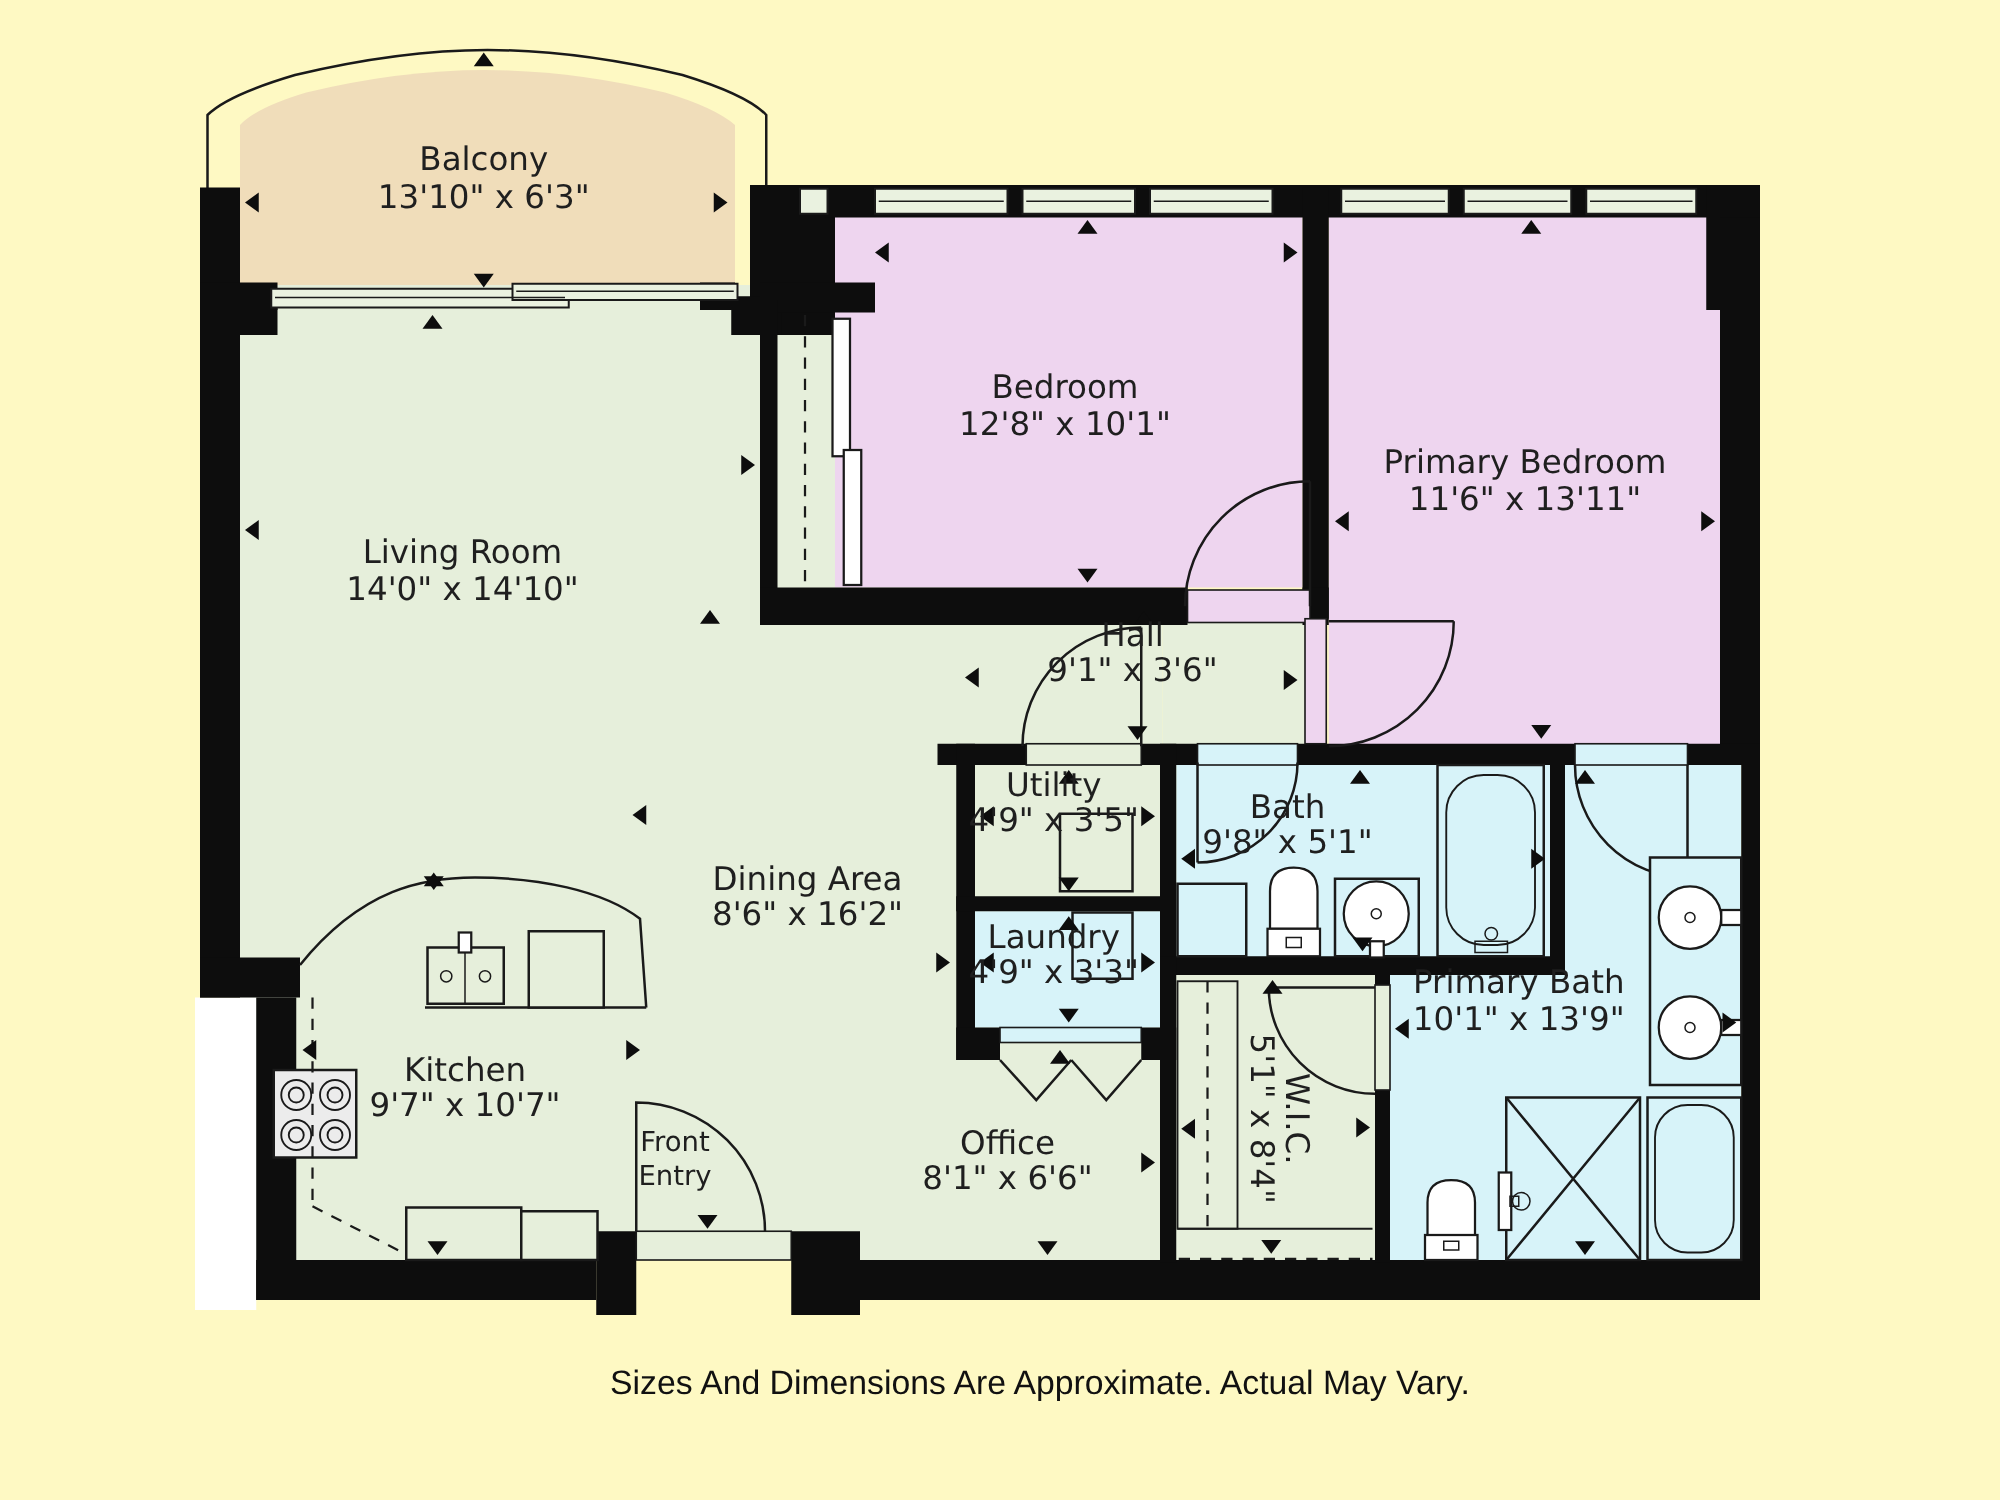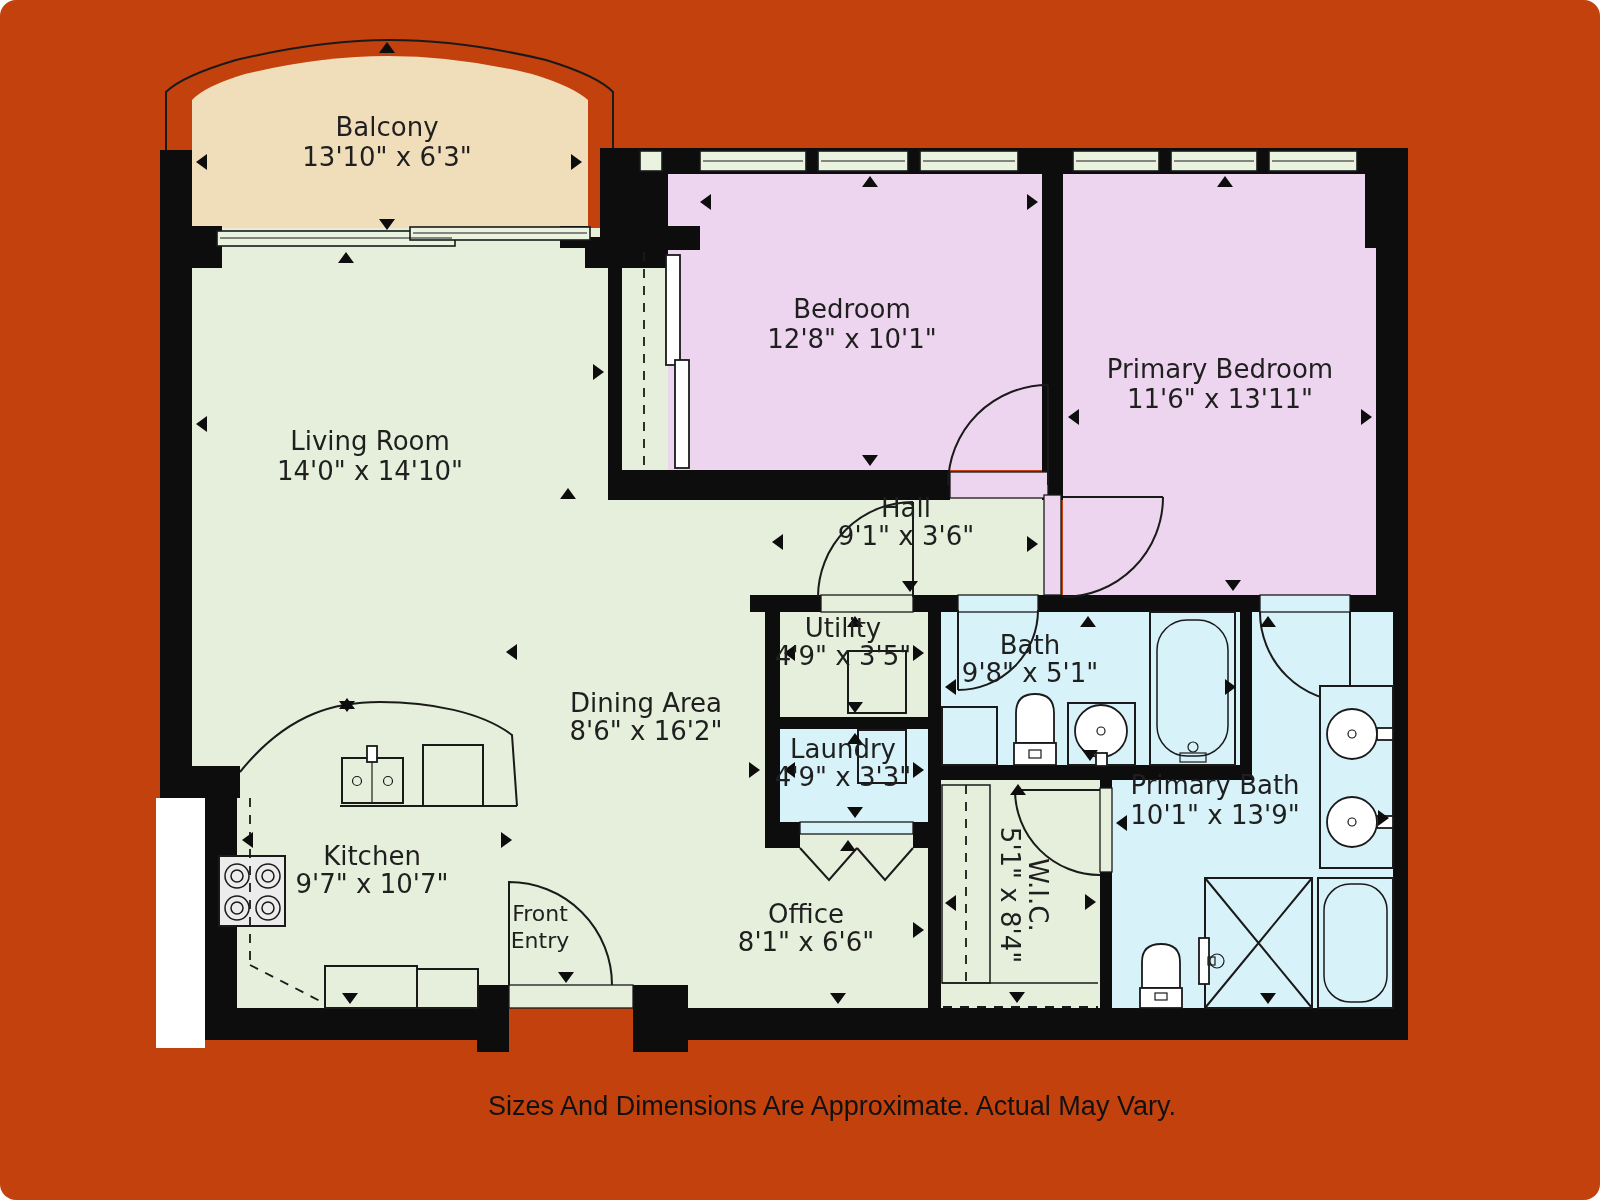--- a/index.html
+++ b/index.html
@@ -1,16 +1,16 @@
 <!DOCTYPE html>
 <html><head>
 <meta charset="utf-8">
 <style>
   html,body{margin:0;padding:0;background:#ffffff;}
-  .page{position:relative;width:1600px;height:1200px;background:#c2410c;overflow:hidden;border-radius:16px;}
+  .page{position:relative;width:1600px;height:1200px;background:#fef9c3;overflow:hidden;}
   svg{display:block;}
   .wall{fill:#0d0d0d;}
   .green{fill:#e6efdb;}
   .pink{fill:#eed5ef;}
   .blue{fill:#d7f3f9;}
   .tan{fill:#f0ddba;}
   .white{fill:#ffffff;}
   .ln{stroke:#1a1a1a;stroke-width:2;fill:none;}
   .ln15{stroke:#1a1a1a;stroke-width:1.5;fill:none;}
   .ln12{stroke:#1a1a1a;stroke-width:1.2;fill:none;}

